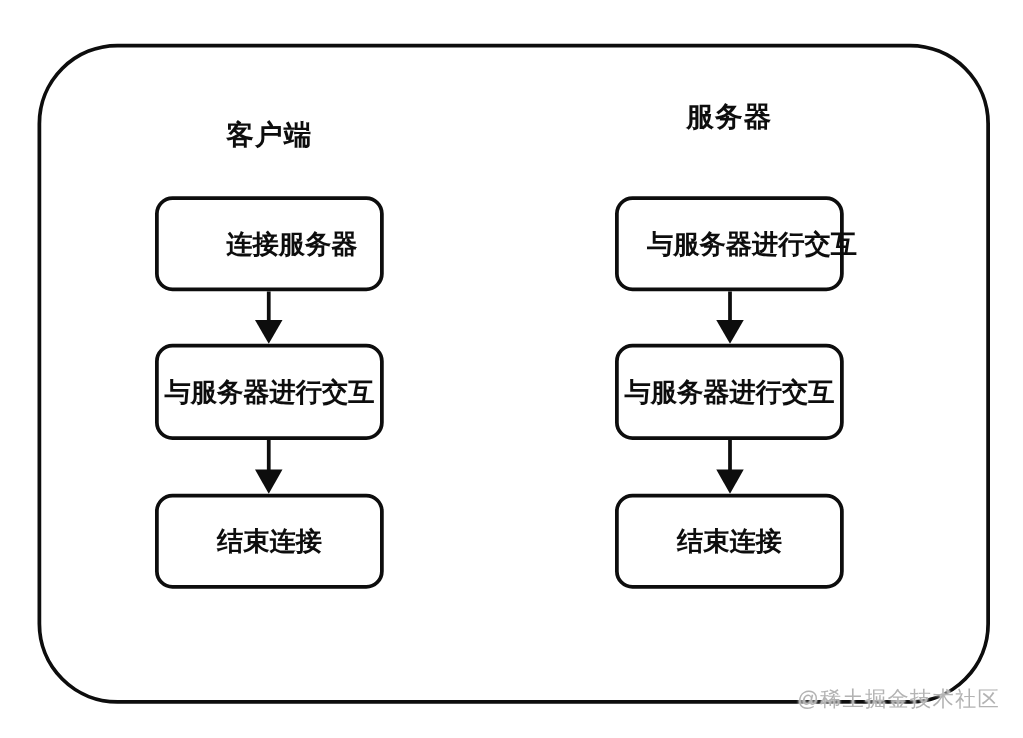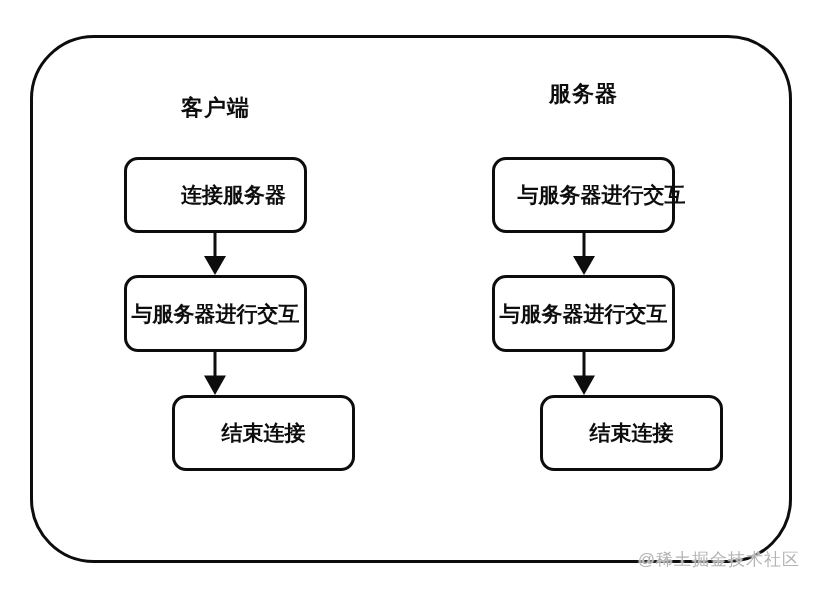--- a/index.html
+++ b/index.html
@@ -52,21 +52,21 @@
     justify-content: center;
     font-size: 21px;
     font-weight: 600;
     color: #0d0d0d;
     white-space: nowrap;
   }
   .col-left  { left: 124px; }
   .col-right { left: 492px; }
   .row-1 { top: 157px; padding-left: 36px; }
   .row-2 { top: 275px; height: 77px; }
-  .row-3 { top: 395px; margin-left: 48px; }
+  .row-3 { top: 395px; }
   .arrow {
     position: absolute;
     width: 24px;
   }
   .arrow svg { display: block; width: 100%; height: 100%; }
   .arrow-col-left  { left: 203px; }
   .arrow-col-right { left: 572px; }
   .arrow-gap-1 { top: 233px; height: 42px; }
   .arrow-gap-2 { top: 352px; height: 43px; }
   .watermark {

